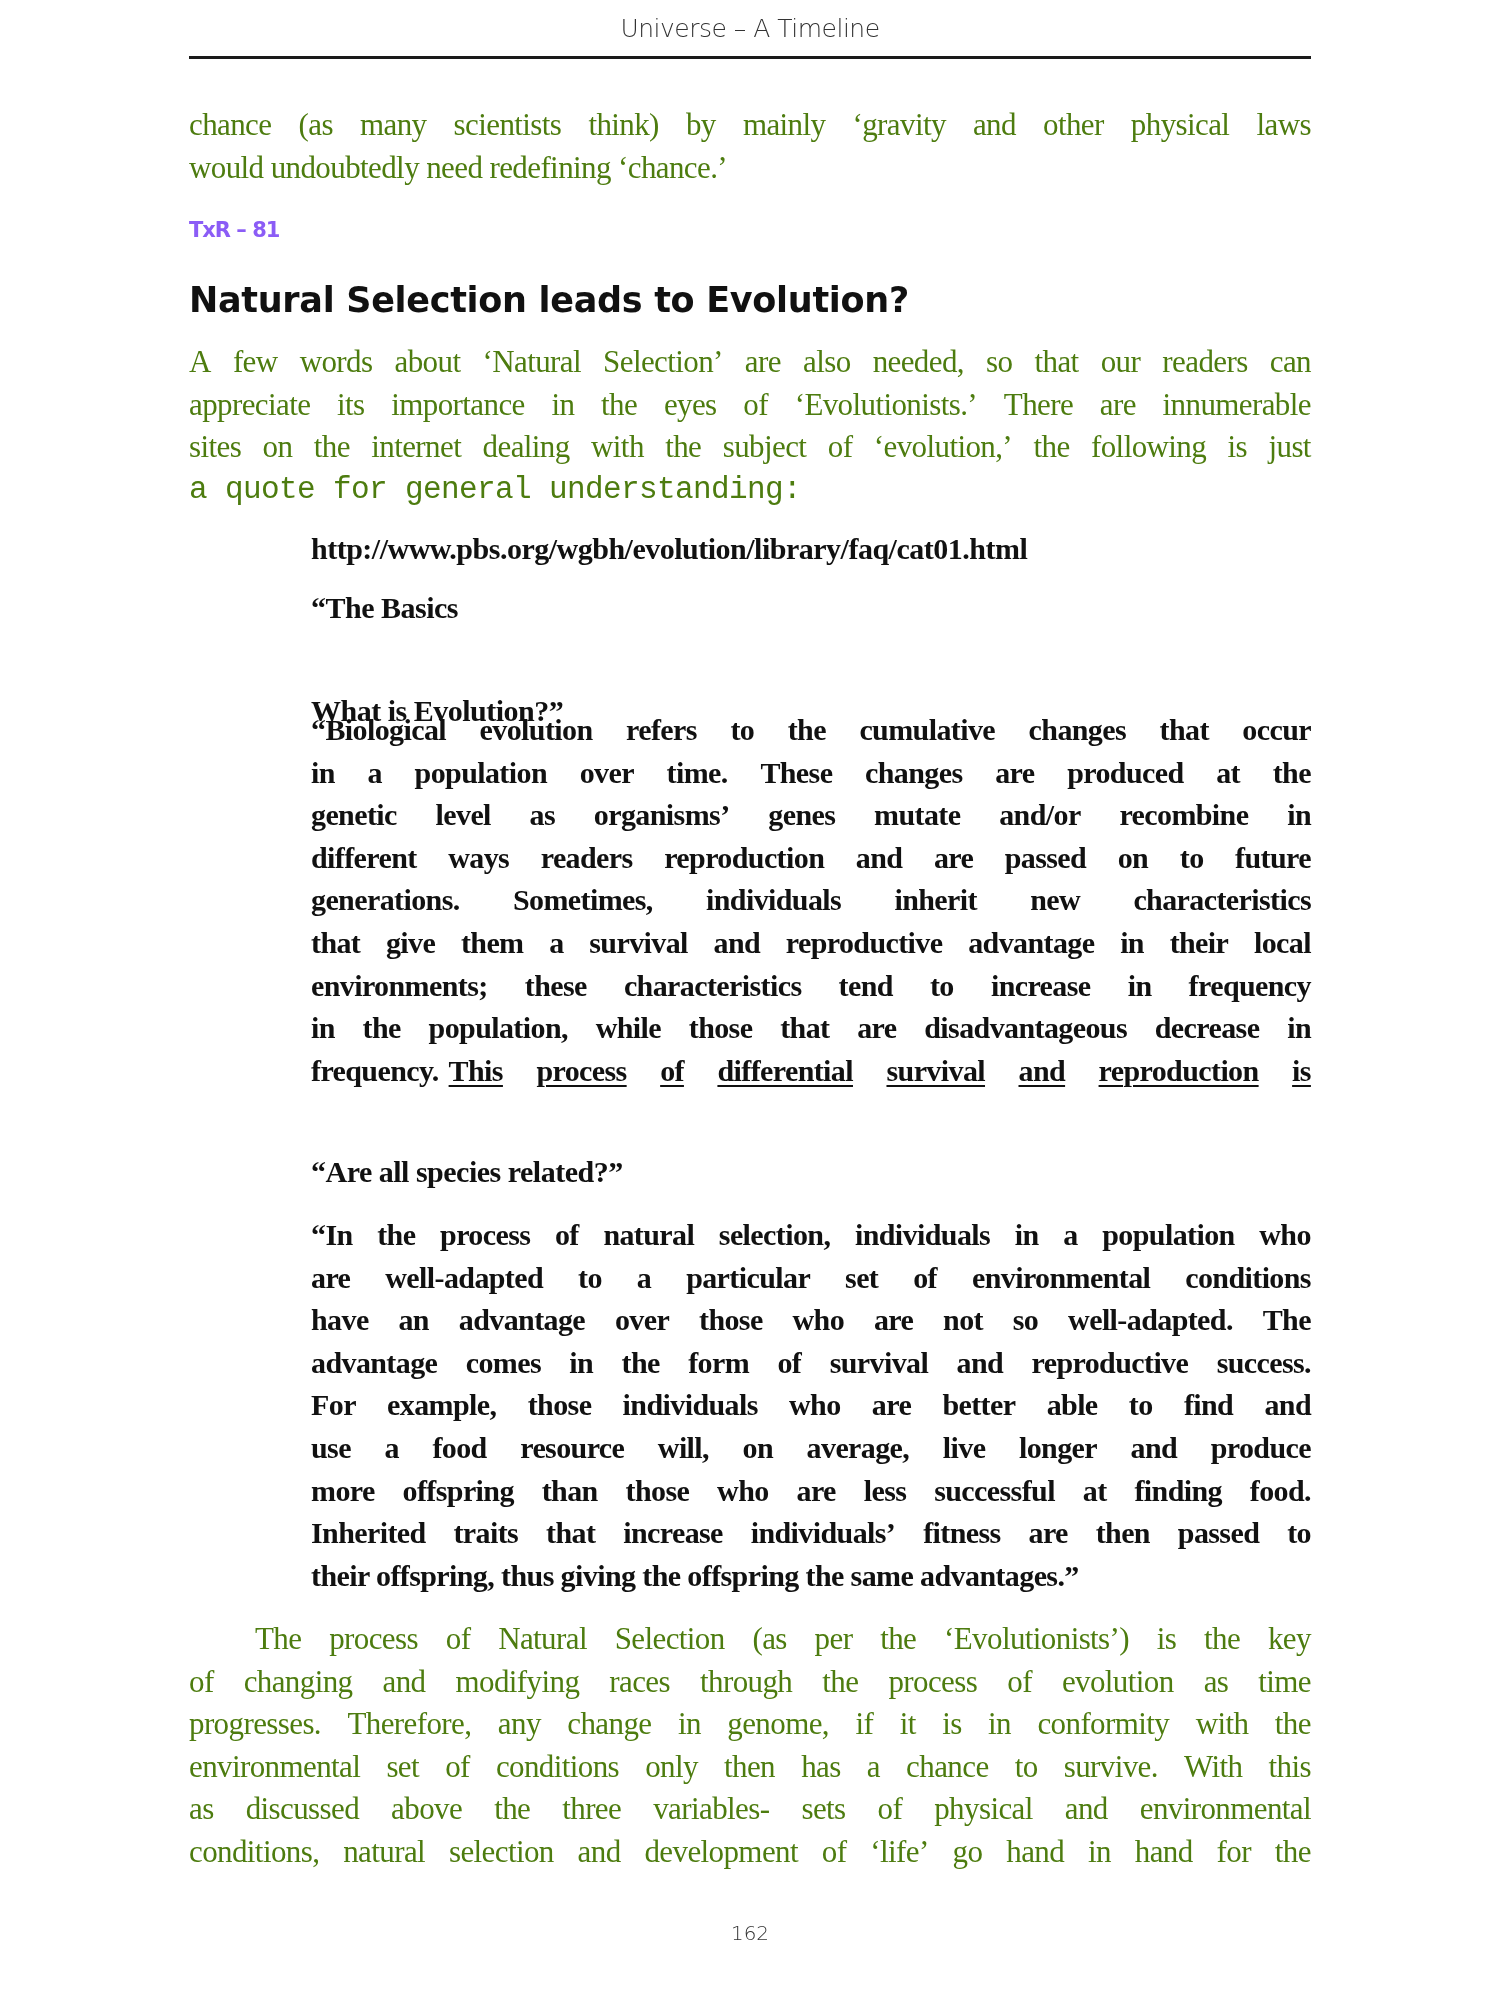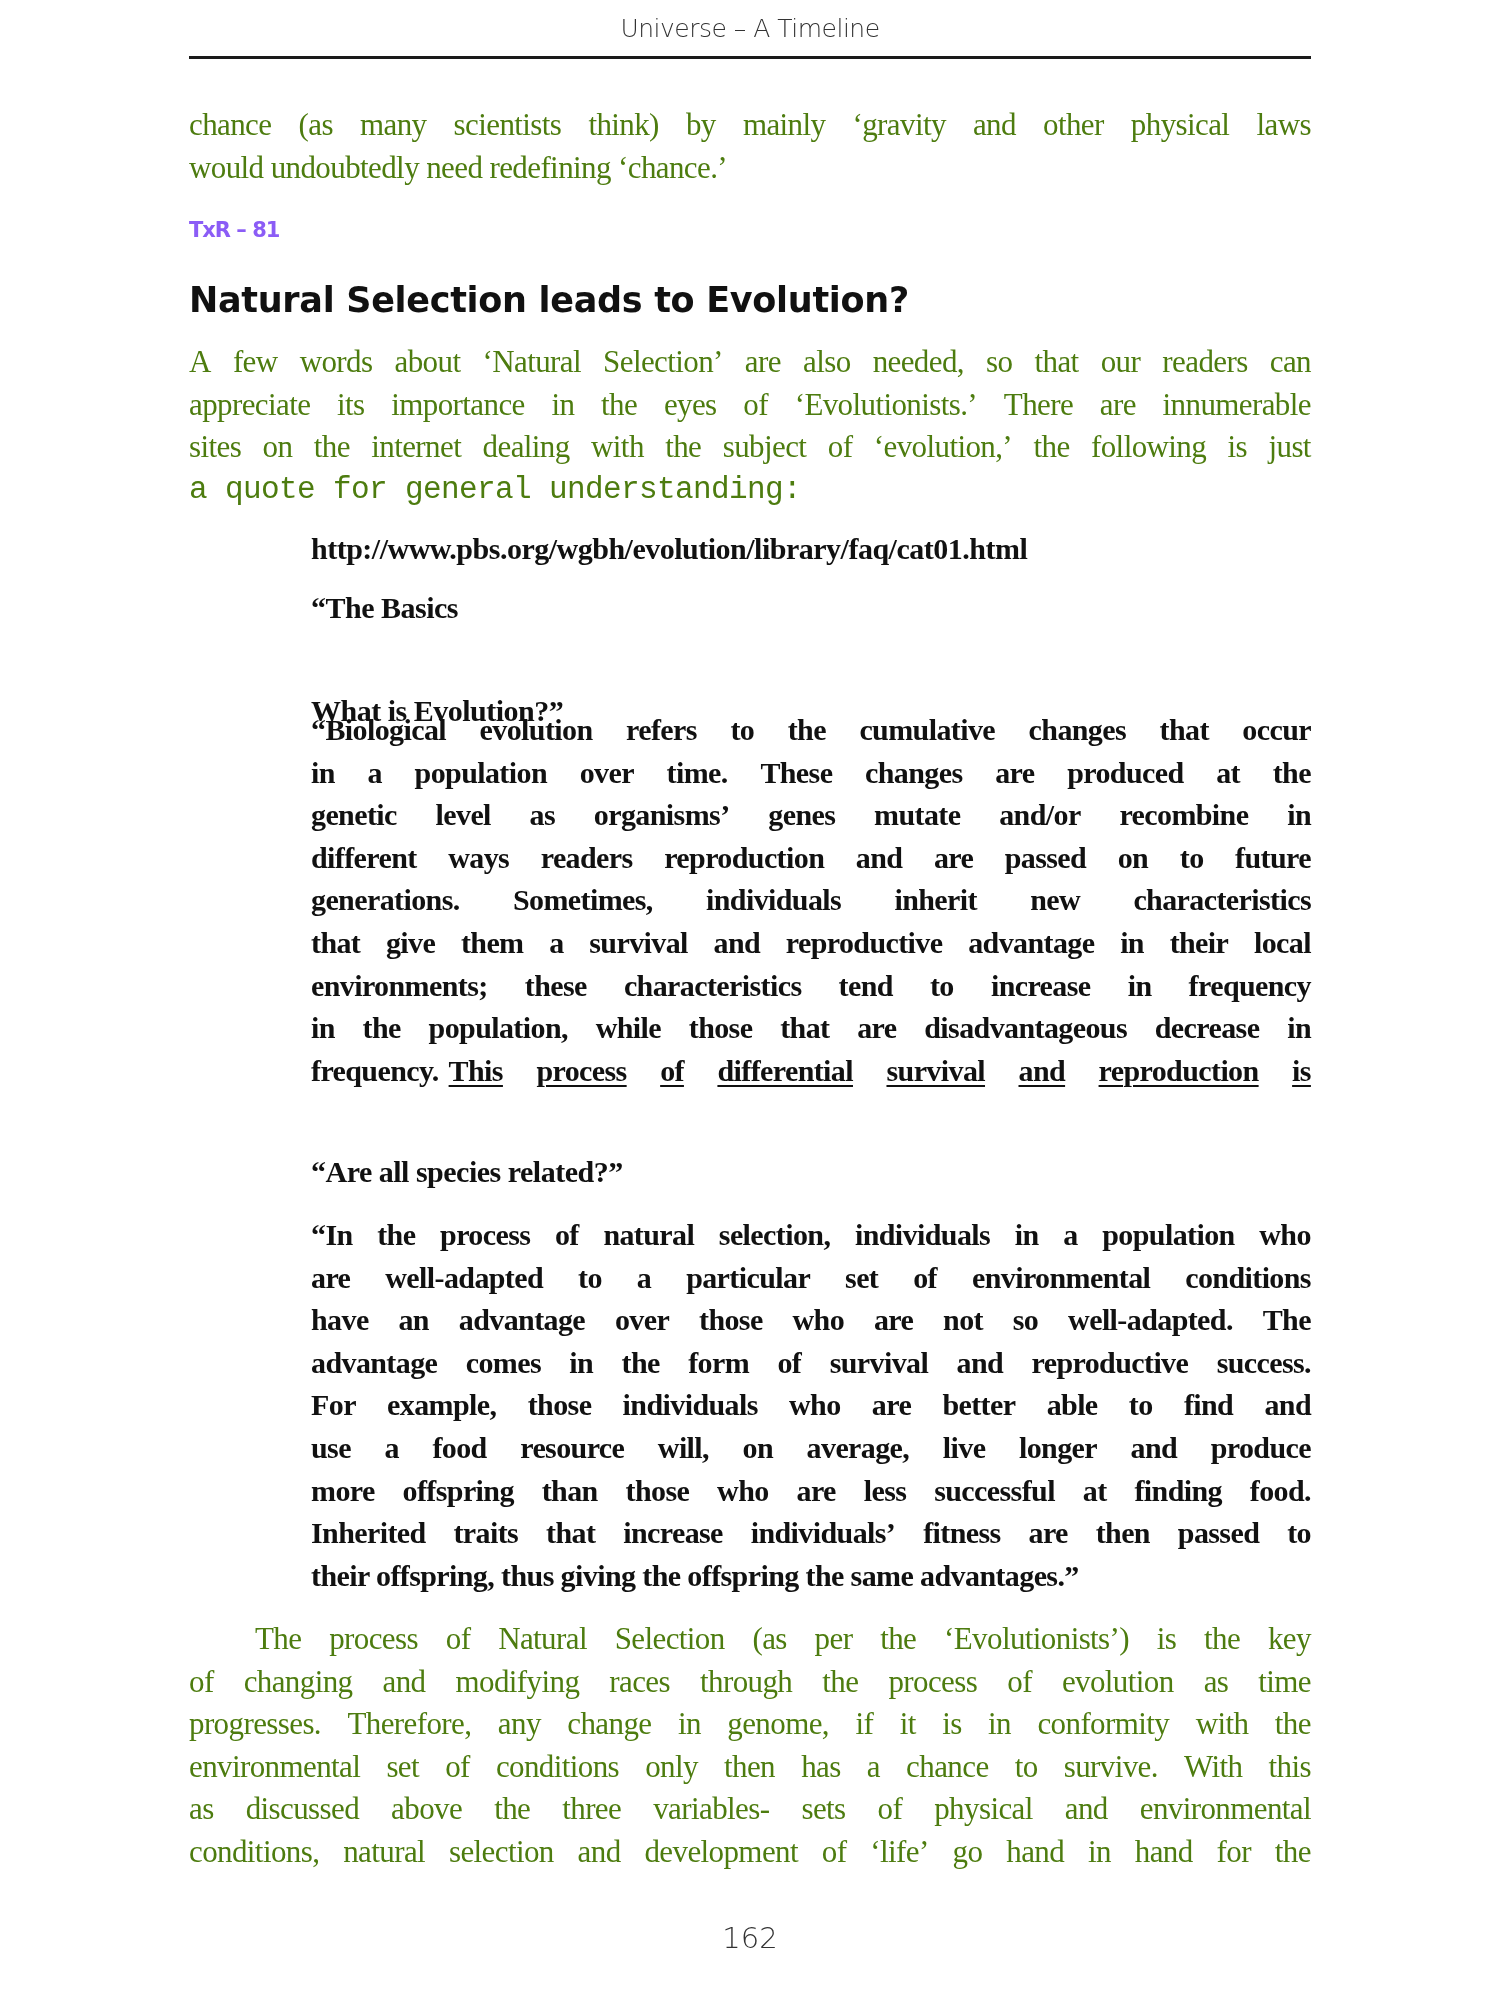--- a/index.html
+++ b/index.html
@@ -10,21 +10,21 @@
   .para { left:189px; width:1122px; }
   .txr { top:218px; left:189px; font-family:"DejaVu Sans", sans-serif; font-weight:bold; font-size:21px; letter-spacing:-1px; color:#8b5cf6; }
   .heading { top:280px; left:189px; font-family:"DejaVu Sans", sans-serif; font-weight:bold; font-size:35px; color:#111; letter-spacing:-0.3px; }
   .quote { left:311px; width:1000px; font-family:"Liberation Serif", serif; font-weight:bold; font-size:30px; color:#111; }
   .qline { display:flex; justify-content:space-between; white-space:nowrap; height:42.6px; line-height:42.6px; letter-spacing:-0.6px; }
   .qline.last { justify-content:flex-start; gap:8px; }
   .single { font-family:"Liberation Serif", serif; font-weight:bold; font-size:30px; color:#111; letter-spacing:-0.5px; }
   .u { text-decoration:underline; text-decoration-thickness:2px; text-underline-offset:4px; }
   .pline { display:flex; justify-content:space-between; white-space:nowrap; height:42.6px; line-height:42.6px; font-family:"Liberation Serif", serif; font-size:31px; color:#4d7c0f; letter-spacing:-0.6px; }
   .pline.last { justify-content:flex-start; gap:9px; }
-  .page-num { top:1921px; left:0; width:1500px; text-align:center; font-family:"DejaVu Sans", sans-serif; font-size:29px; font-weight:300; color:#333; }
+  .page-num { top:1921px; left:0; width:1500px; text-align:center; font-family:"DejaVu Sans", sans-serif; font-size:20px; font-weight:300; color:#333; }
 </style>
 </head>
 <body>
 
 <div class="abs running-head">Universe – A Timeline</div>
 <div class="abs rule"></div>
 
 <div class="abs para" style="top:104px;">
   <div class="pline">
       <span>chance</span>

